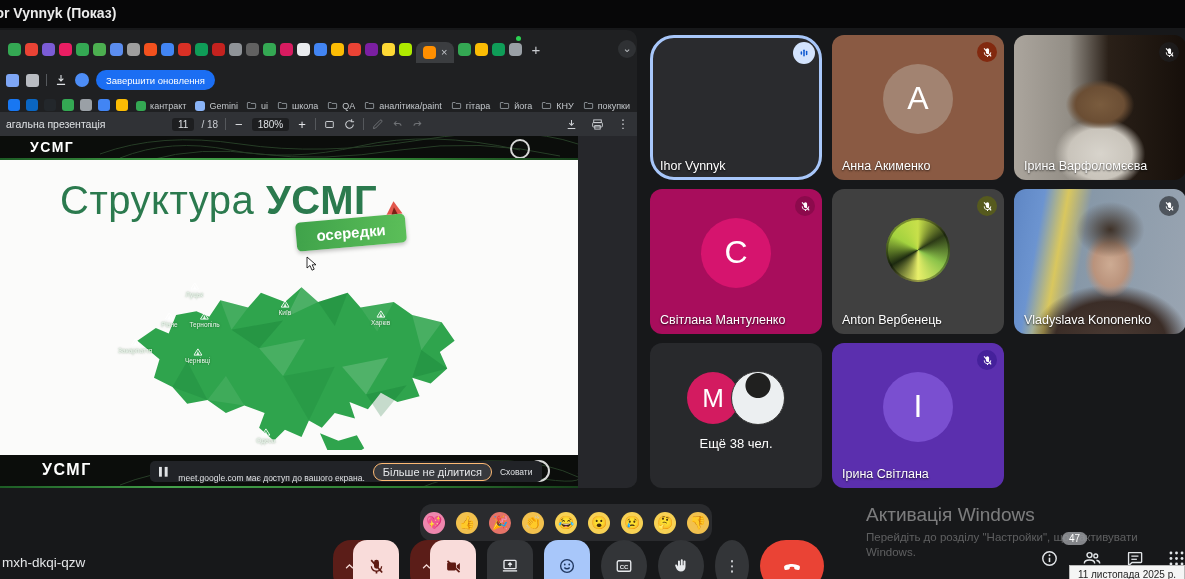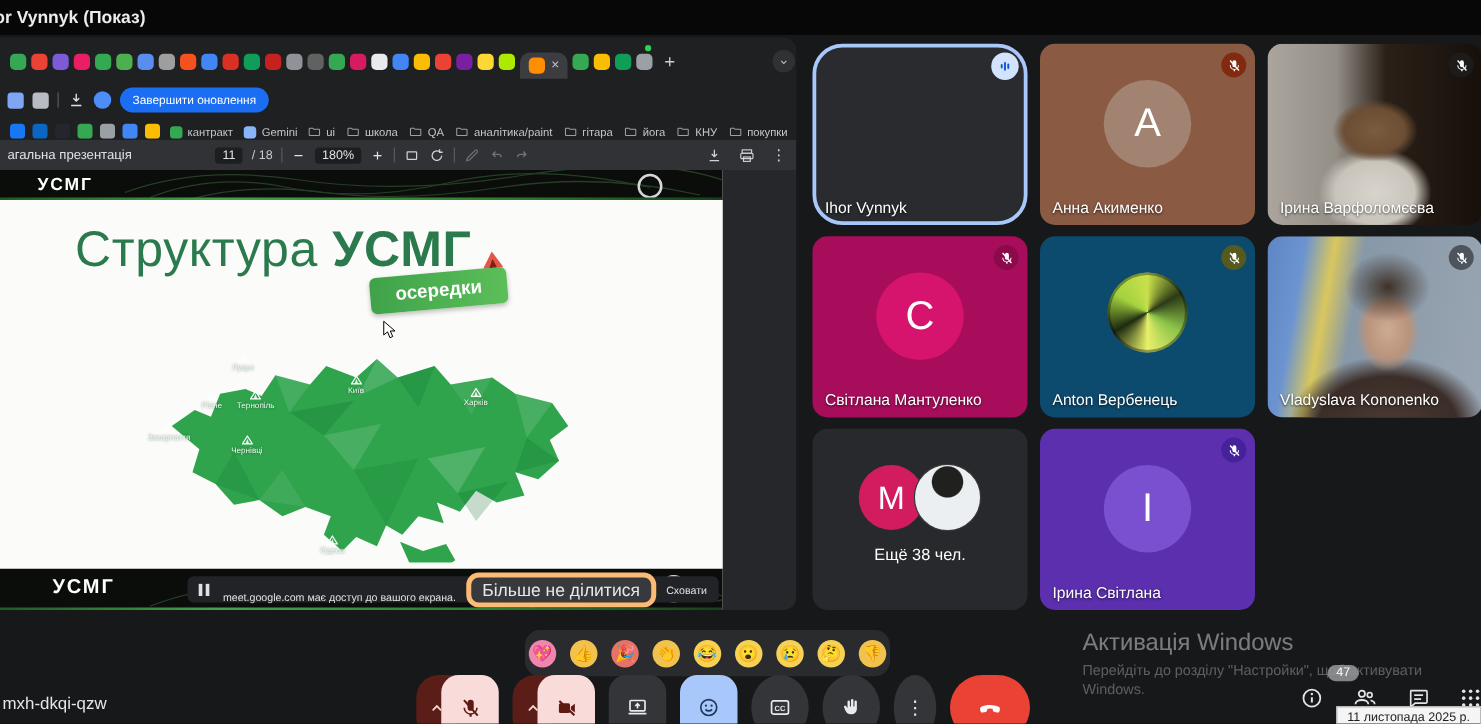--- a/index.html
+++ b/index.html
@@ -83,21 +83,21 @@
   .mapwrap{position:absolute;left:112px;top:105px;width:352px;height:185px;}
   .map-svg{position:absolute;left:18px;top:0;width:332px;height:185px;}
   .city{position:absolute;transform:translate(-50%,0);display:flex;flex-direction:column;align-items:center;gap:1px;color:#eef8ef;}
   .city-label{font-size:6.5px;white-space:nowrap;text-shadow:0 0 2px rgba(0,60,10,.6);}
   .cursor{position:absolute;left:306px;top:96px;}
 
   .share-notice{position:absolute;left:150px;top:6px;height:21px;display:flex;align-items:center;gap:8px;
                 background:#212327;border-radius:5px;padding:0 9px;}
   .sn-icon{color:#dfe1e4;font-size:8px;line-height:1;}
   .sn-text{color:#dfe1e4;font-size:8.5px;white-space:nowrap;margin-top:12px;}
-  .sn-stop{background:#37393d;border:4px solid #fdba74;border-radius:10px;color:#e6e8ea;font-size:14px;
+  .sn-stop{background:#37393d;border:1px solid #fdba74;border-radius:10px;color:#e6e8ea;font-size:11px;
            padding:2px 9px;font-family:"Liberation Sans",sans-serif;white-space:nowrap;}
   .sn-hide{color:#dfe1e4;font-size:8.5px;}
 
   
   .tiles{position:absolute;left:650px;top:35px;display:grid;grid-template-columns:repeat(3,172px);
          grid-auto-rows:145px;gap:9px 10px;}
   .tile{position:relative;border-radius:12px;overflow:hidden;background:#2a2b2e;}
   .tile.speaking{outline:3px solid #a8c7fa;outline-offset:-3px;}
   .tile-name{position:absolute;left:10px;bottom:7px;font-size:12.5px;color:#fff;font-weight:500;
              text-shadow:0 1px 2px rgba(0,0,0,.75);white-space:nowrap;}
@@ -624,21 +624,21 @@
         <svg width="11" height="11" viewBox="0 0 24 24">
             <use href="#i-micoff"></use>
           </svg>
       </div>
       <div class="avatar" style="background: rgb(214, 20, 110);">
         <span>С</span>
       </div>
       <div class="tile-name">Світлана Мантуленко</div>
     </div>
 
-    <div class="tile" style="background: #0c4a6e;">
+    <div class="tile" style="background: #404040;">
       <div class="badge" style="background: rgb(86, 90, 30);">
         <svg width="11" height="11" viewBox="0 0 24 24">
             <use href="#i-micoff"></use>
           </svg>
       </div>
       <div class="logo-circle"></div>
       <div class="tile-name">Anton Вербенець</div>
     </div>
 
     <div class="tile v-vlad">

